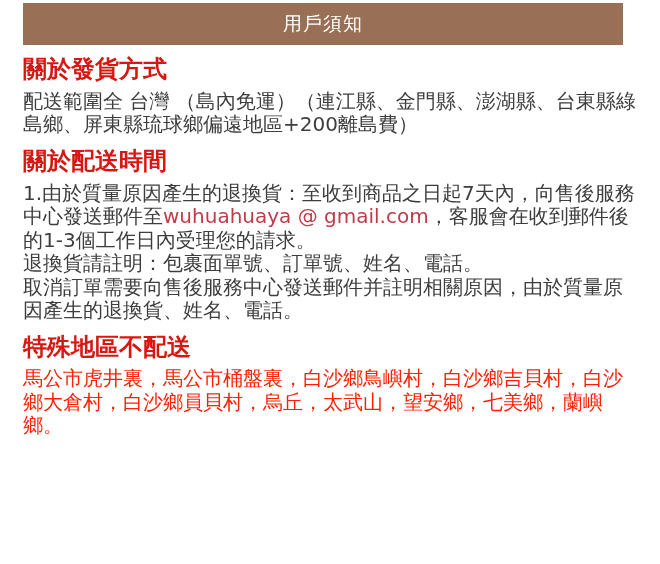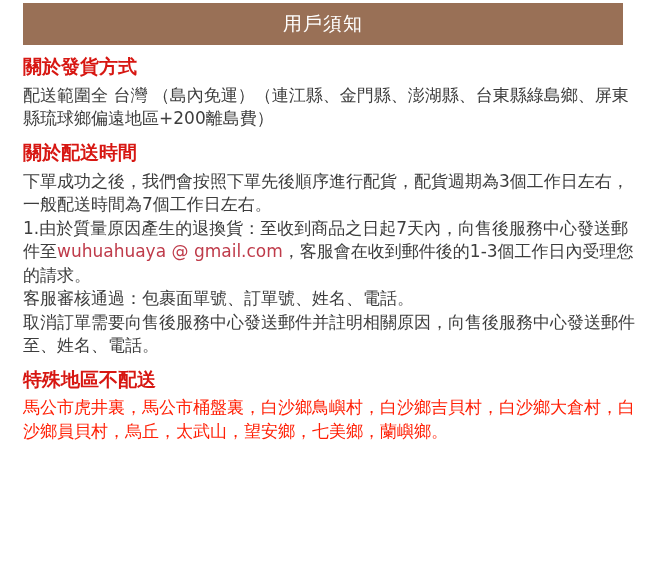--- a/index.html
+++ b/index.html
@@ -33,28 +33,28 @@
     align-items:center;
     justify-content:center;
   }
   .header-bar .title{
     color:var(--header-text);
     font-size:19px;
     letter-spacing:1px;
   }
   .sec-heading{
     margin:10px 0 6px 0;
-    font-size:19px;
+    font-size:24px;
     font-weight:bold;
     color:var(--heading-red);
     line-height:1.2;
   }
   .body-text{
     margin:0;
-    font-size:17px;
+    font-size:20px;
     line-height:23.5px;
     color:var(--body-text);
     word-break:break-all;
   }
   .warning{
     color:var(--warning-red);
   }
   .email{
     color:var(--email-red);
     text-decoration:none;
@@ -68,23 +68,22 @@
 <div class="page">
 
   <div class="header-bar">
     <span class="title">用戶須知</span>
   </div>
 
   <h3 class="sec-heading">關於發貨方式</h3>
   <p class="body-text">配送範圍全 台灣 （島內免運）（連江縣、金門縣、澎湖縣、台東縣綠島鄉、屏東縣琉球鄉偏遠地區+200離島費）</p>
 
   <h3 class="sec-heading">關於配送時間</h3>
-  <p class="body-text">下單成功之後，我們會按照下單先後順序進行配貨，配貨週期為3個工作日左右，一般配送時間為7個工作日左右。</p>
 
   <p class="body-text"><span>1.由於質量原因產生的退換貨：至收到商品之日起7天內，向售後服務中心發送郵件至</span><a class="email">wuhuahuaya @ gmail.com</a><span>，客服會在收到郵件後的1-3個工作日內受理您的請求。</span></p>
-  <p class="body-text">客服審核通過：包裹面單號、訂單號、姓名、電話。</p>
+  <p class="body-text">退換貨請註明：包裹面單號、訂單號、姓名、電話。</p>
 
-  <p class="body-text">取消訂單需要向售後服務中心發送郵件并註明相關原因，向售後服務中心發送郵件至、姓名、電話。</p>
+  <p class="body-text">取消訂單需要向售後服務中心發送郵件并註明相關原因，由於質量原因產生的退換貨、姓名、電話。</p>
 
   <h3 class="sec-heading">特殊地區不配送</h3>
   <p class="body-text warning">馬公市虎井裏，馬公市桶盤裏，白沙鄉鳥嶼村，白沙鄉吉貝村，白沙鄉大倉村，白沙鄉員貝村，烏丘，太武山，望安鄉，七美鄉，蘭嶼鄉。</p>
 
 </div>
 
 </body></html>

